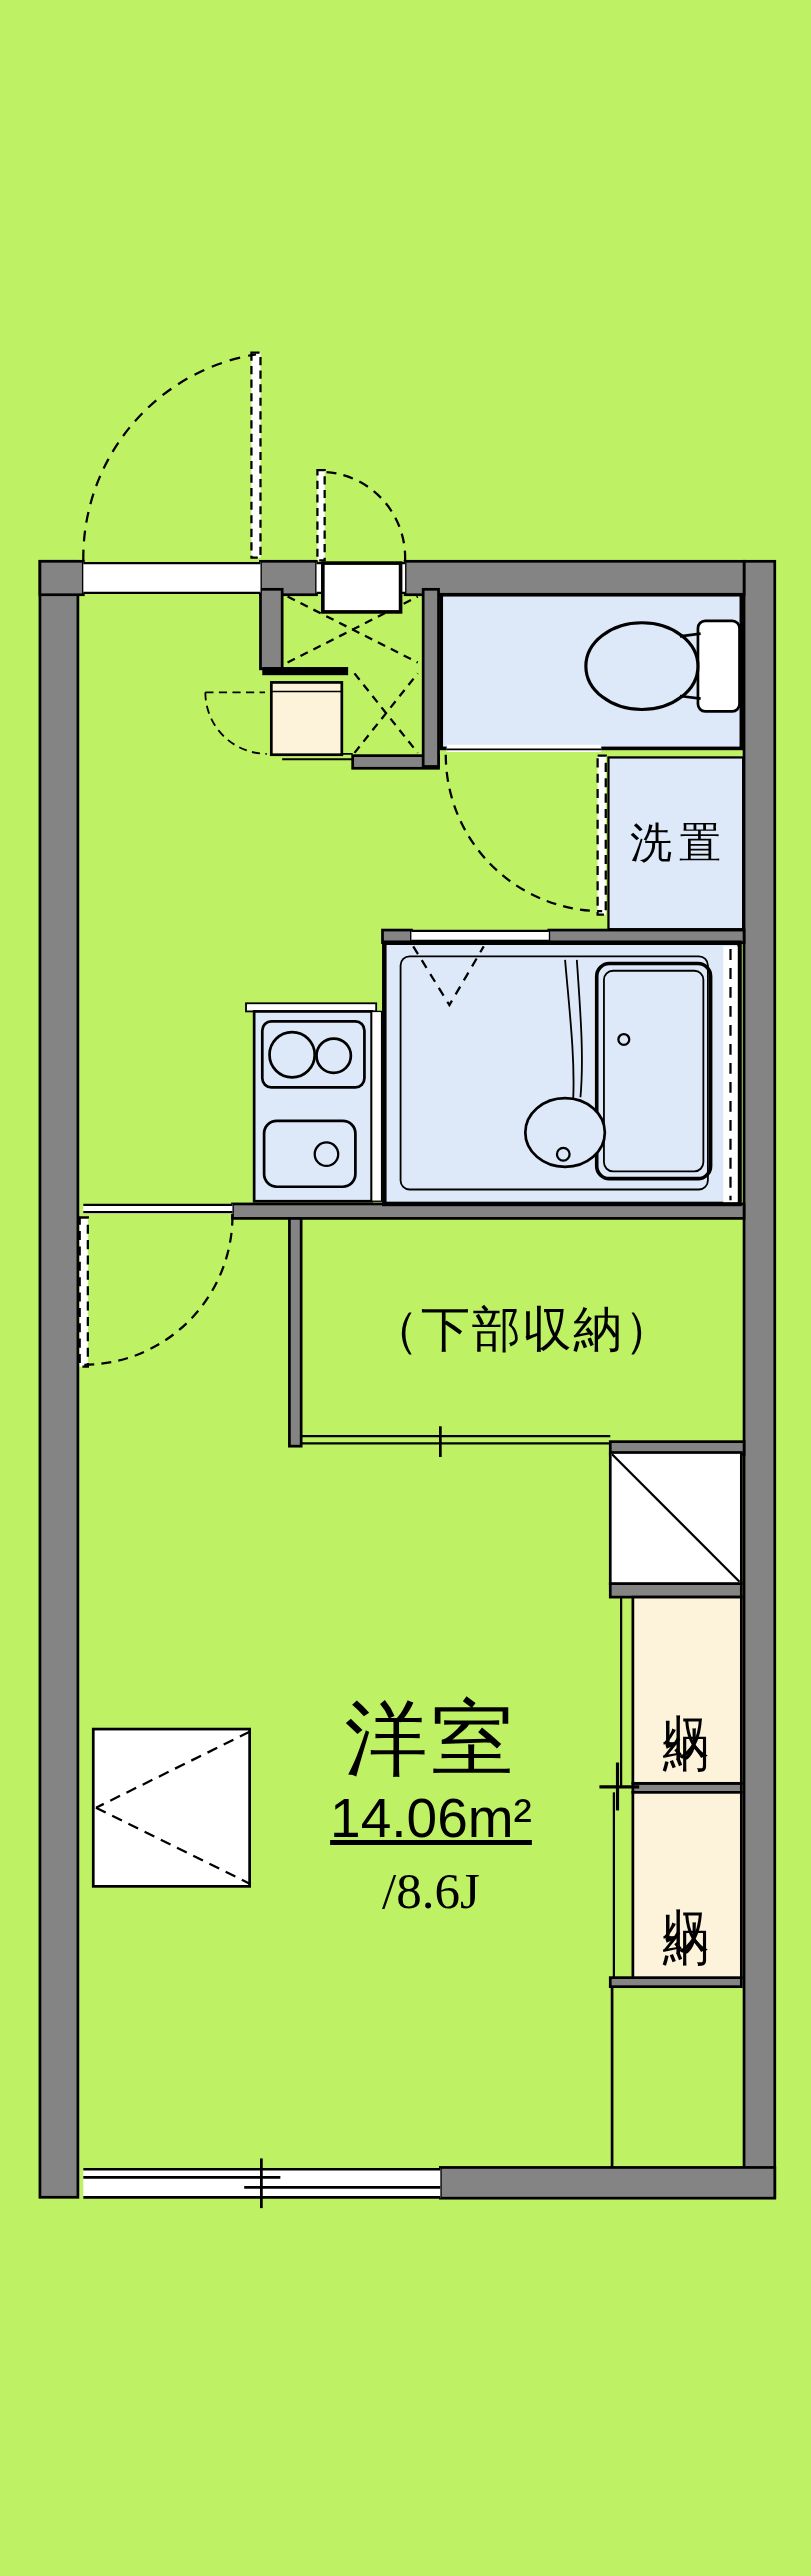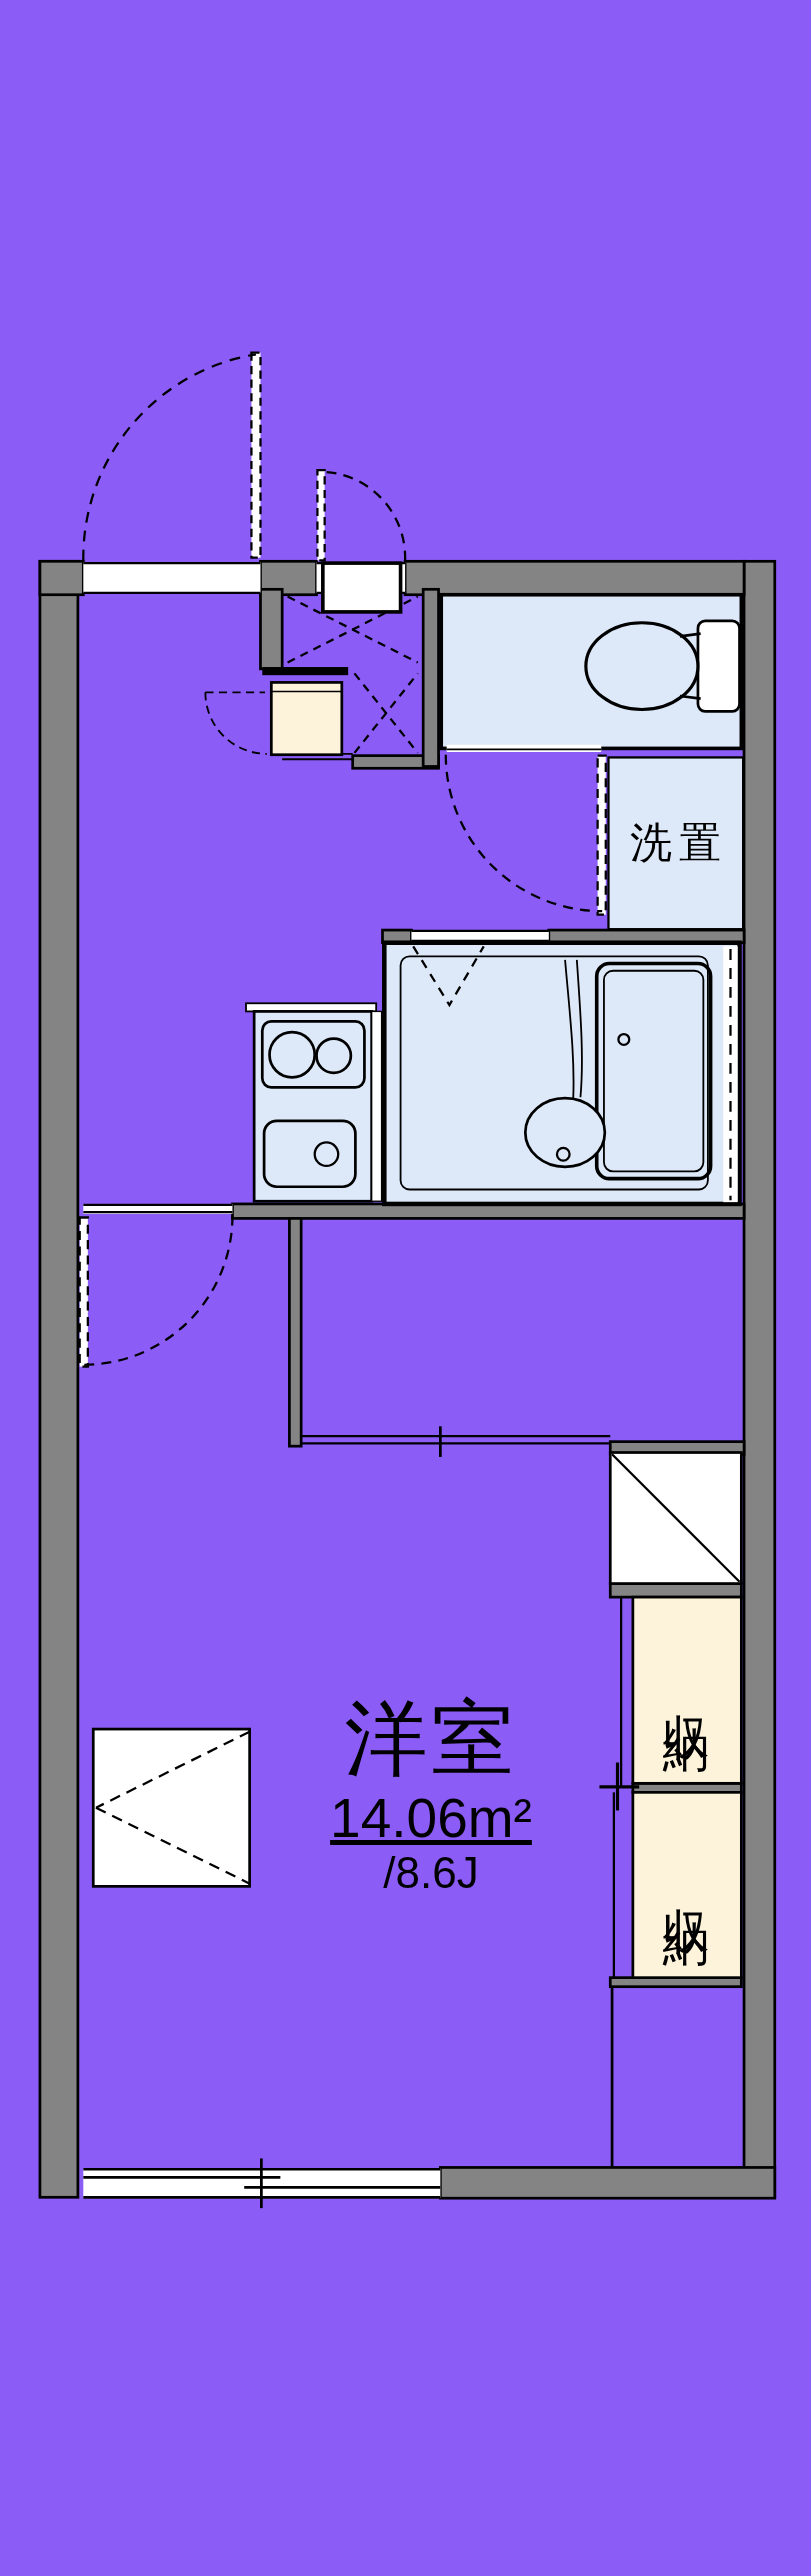--- a/index.html
+++ b/index.html
@@ -1,27 +1,27 @@
 <!DOCTYPE html>
 <html style="font-size:14.5px"><head>
 <meta charset="utf-8">
 <style>
   html,body{margin:0;padding:0;background:#ffffff;}
-  .canvas{position:relative;width:812px;height:2576px;background:#8b5cf6;overflow:hidden;
+  .canvas{position:relative;width:812px;height:2576px;background:#bef264;overflow:hidden;
           font-family:"Liberation Sans","DejaVu Sans",sans-serif;}
   .plan-svg{position:absolute;left:0;top:0;}
   .lbl{position:absolute;display:flex;align-items:center;justify-content:center;
        color:#000;text-align:center;}
   .lbl-washer{left:608px;top:757px;width:135px;height:172px;font-size:42px;letter-spacing:7.2px;padding-left:7.2px;box-sizing:border-box;}
   .lbl-bed{left:301px;top:1255px;width:443px;height:149px;flex-direction:column;
            font-size:49px;line-height:1.18;letter-spacing:1.8px;}
   .lbl-room{left:119px;top:1697px;width:624px;flex-direction:column;line-height:1.0;}
   .lbl-room .room-name{font-size:83px;letter-spacing:3.6px;}
   .lbl-room .room-area{font-size:55px;margin-top:11px;text-decoration:underline;}
-  .lbl-room .room-jou{font-size:44px;margin-top:5px;}
+  .lbl-room .room-jou{font-size:51px;margin-top:20px;font-family:Liberation Serif, serif;}
   .lbl-closet{width:108px;writing-mode:vertical-rl;text-orientation:upright;
               font-size:47px;letter-spacing:14.5px;}
   .lbl-closet1{left:633px;top:1597px;height:186px;}
   .lbl-closet2{left:633px;top:1792px;height:185px;}
 </style>
 </head>
 <body>
 
 <div class="canvas">
 
@@ -194,20 +194,21 @@
     <g>
       <rect x="103" y="1913" width="173" height="174" fill="#ffffff" stroke="#000000" stroke-width="3"></rect>
       <line x1="276" y1="1916" x2="106" y2="2000" stroke="#000000" stroke-width="2.5" stroke-dasharray="12 8"></line>
       <line x1="106" y1="2000" x2="276" y2="2084" stroke="#000000" stroke-width="2.5" stroke-dasharray="12 8"></line>
     </g>
   </svg>
 
   <div class="lbl lbl-washer">洗置</div>
 
   <div class="lbl lbl-bed">
+    <div>（下部収納）</div>
   </div>
 
   <div class="lbl lbl-room">
     <div class="room-name">洋室</div>
     <div class="room-area">14.06m²</div>
     <div class="room-jou">/8.6J</div>
   </div>
 
   <div class="lbl lbl-closet lbl-closet1">収納</div>
   <div class="lbl lbl-closet lbl-closet2">収納</div>

